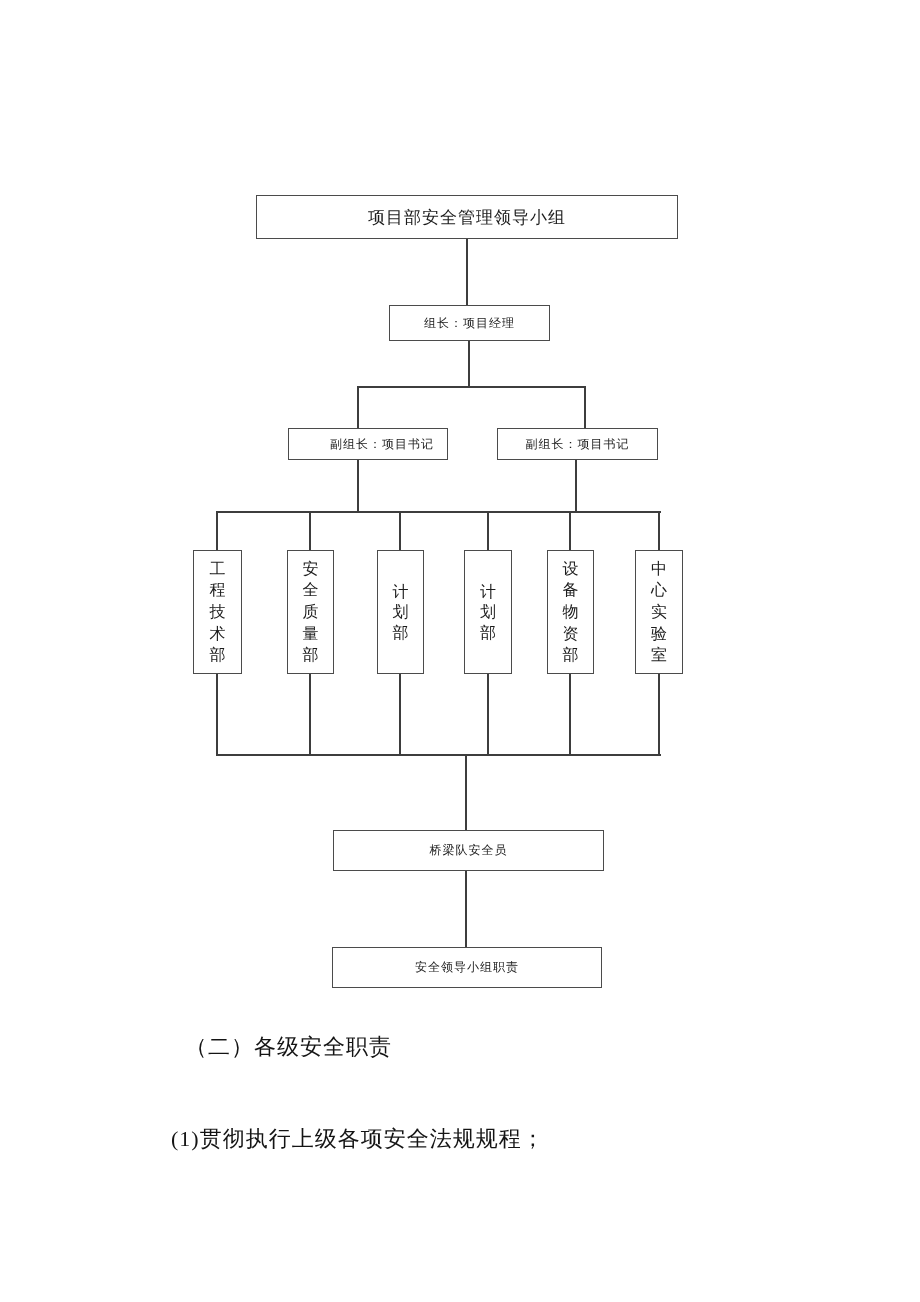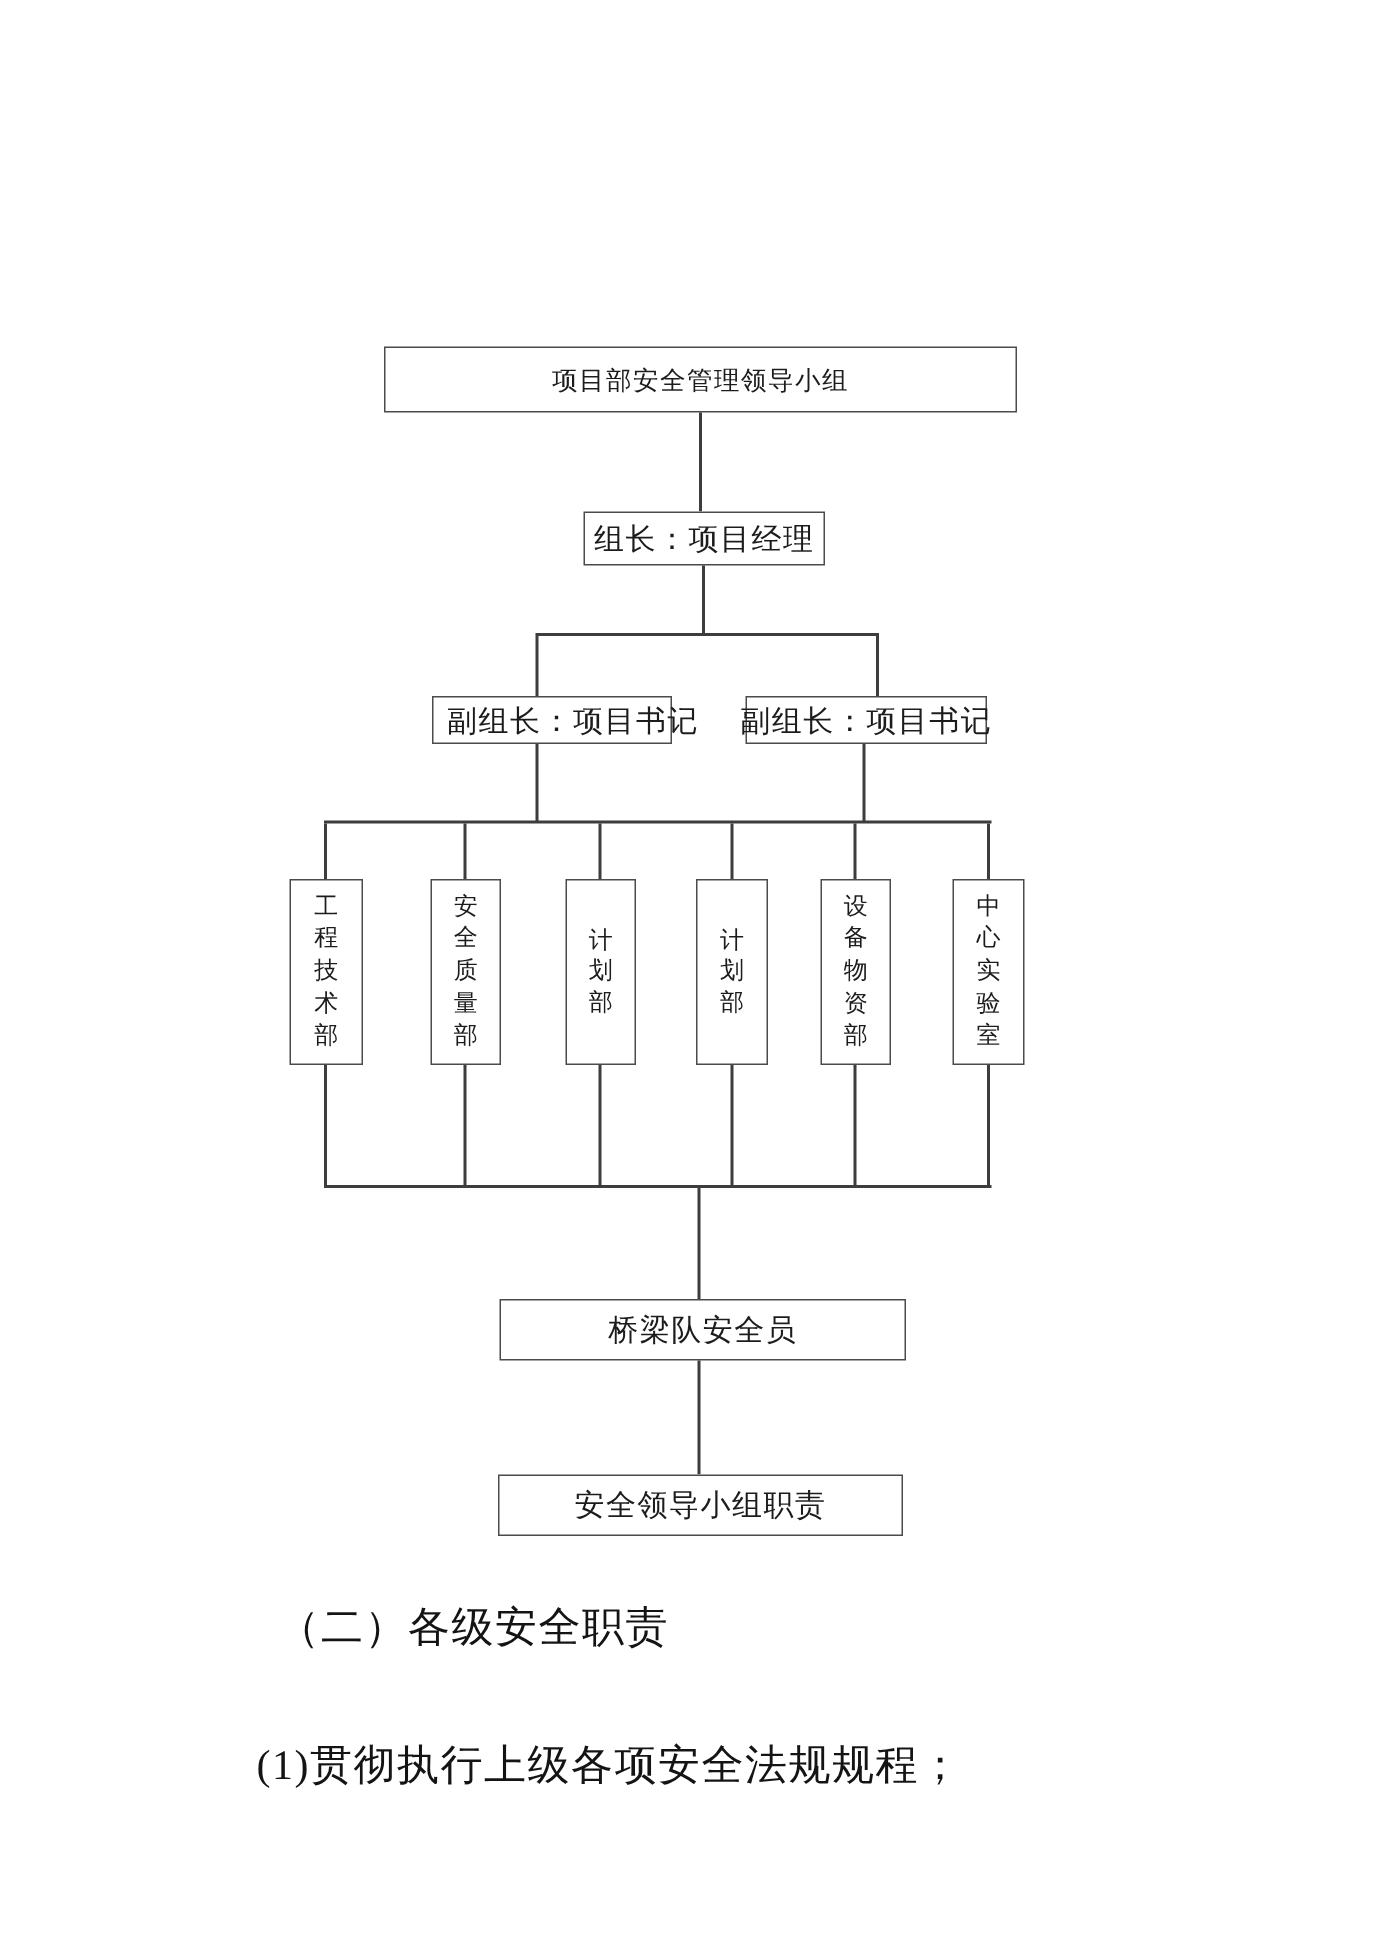--- a/index.html
+++ b/index.html
@@ -8,32 +8,31 @@
     background: #ffffff;
   }
   .page {
     position: relative;
     width: 920px;
     height: 1226px;
     background: #ffffff;
     font-family: "Liberation Serif", "DejaVu Serif", serif;
     color: #1c1c1c;
     overflow: hidden;
-    margin-top: 36px;
   }
   
   .obox {
     position: absolute;
     box-sizing: border-box;
     border: 1.5px solid #4b4b4b;
     background: #ffffff;
     display: flex;
     align-items: center;
     justify-content: center;
-    font-size: 20px;
+    font-size: 12px;
     letter-spacing: 1px;
     white-space: nowrap;
     color: #1c1c1c;
   }
   .obox.root { font-size: 17px; }
   
   .dept {
     position: absolute;
     box-sizing: border-box;
     border: 1.5px solid #4b4b4b;
@@ -51,21 +50,21 @@
   
   .vline, .hline {
     position: absolute;
     background: #3d3d3d;
   }
   .vline { width: 2px; }
   .hline { height: 2px; }
   
   .bodyline {
     position: absolute;
-    font-size: 28px;
+    font-size: 22px;
     line-height: 1.15;
     color: #141414;
     white-space: nowrap;
     letter-spacing: 1px;
   }
 </style>
 </head>
 <body>
 
 <div class="page">

